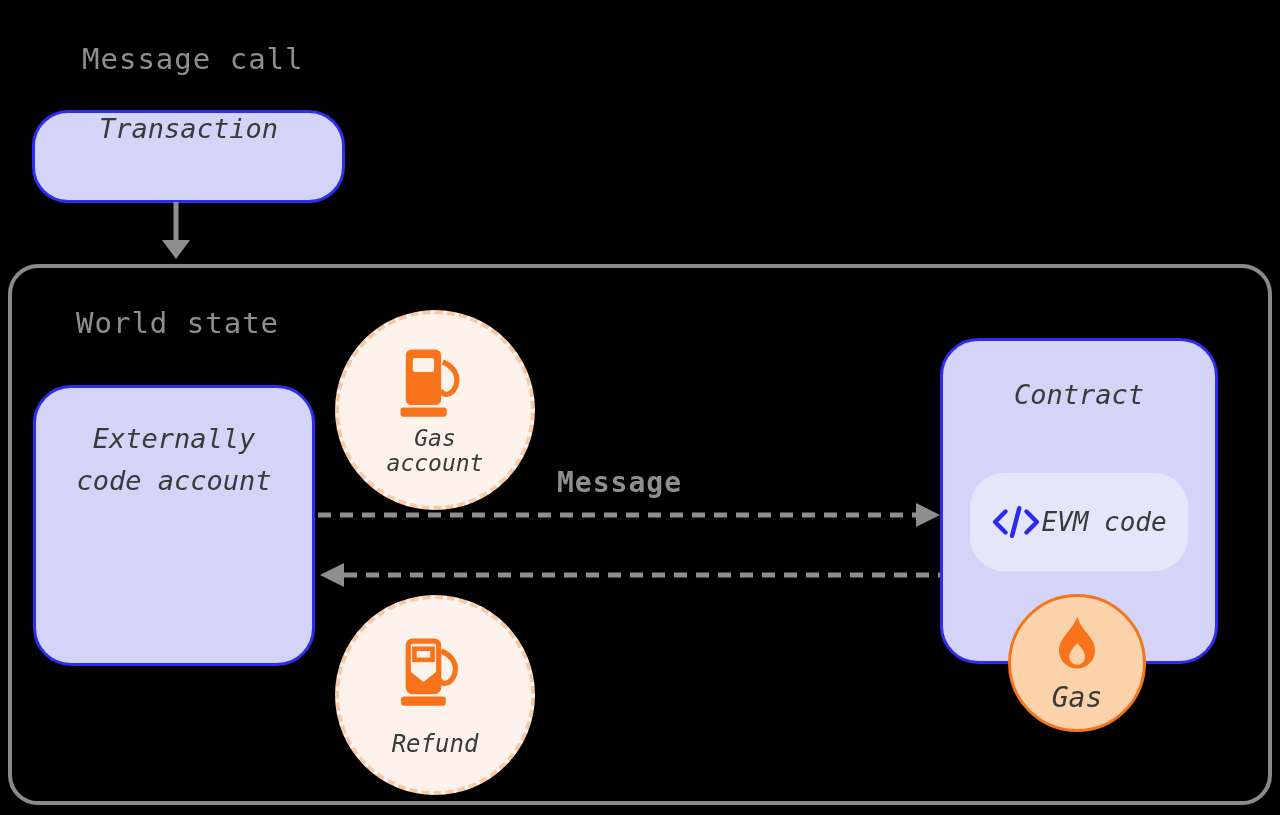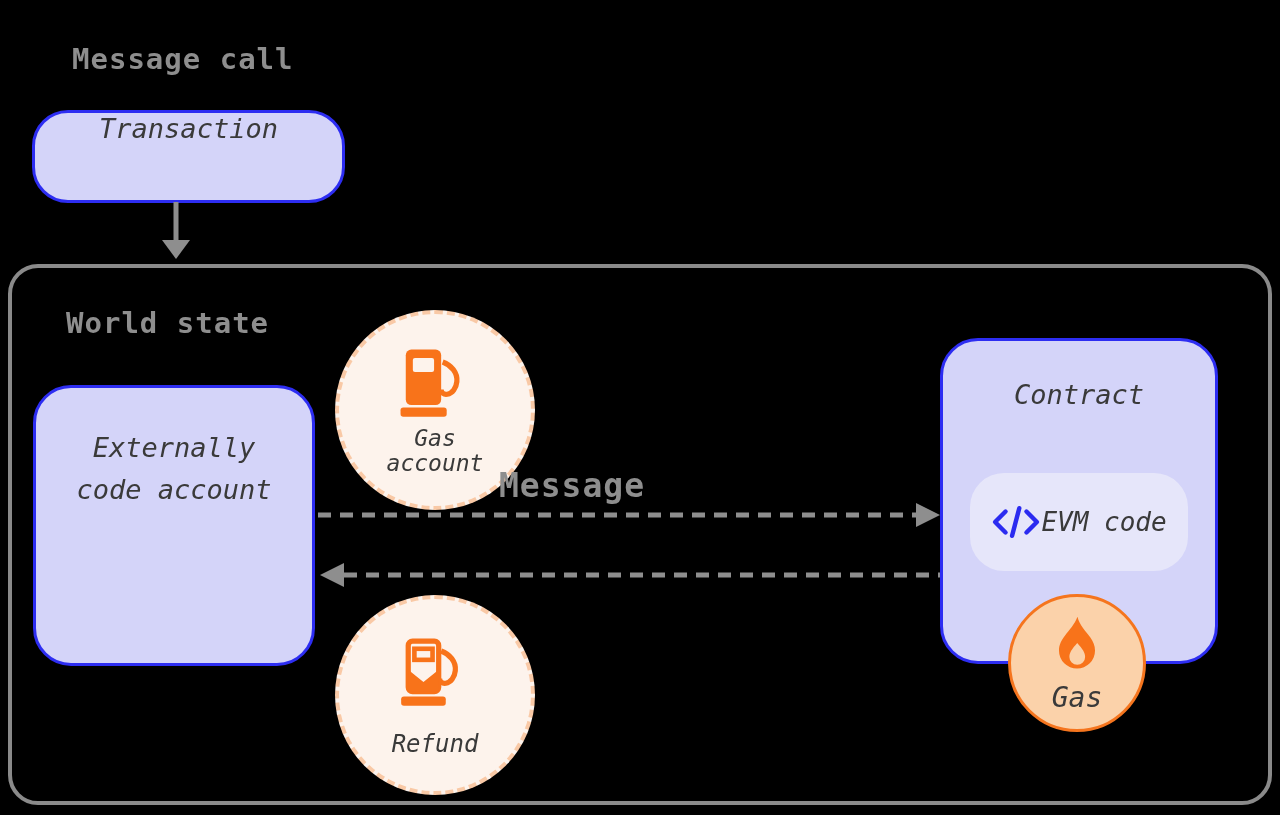--- a/index.html
+++ b/index.html
@@ -7,24 +7,25 @@
   body {
     background: var(--background, #000000);
     font-family: "DejaVu Sans Mono", monospace;
     position: relative;
     overflow: hidden;
   }
   .abs { position:absolute; }
 
   .heading {
     color: var(--gray-text, #8e8e8e);
-    font-weight: bold;
+    font-weight: normal;
     font-size: 29px;
     letter-spacing: 1px;
     white-space: nowrap;
+    margin-left: 10px;
   }
 
   .node {
     background: var(--lavender, #d4d4f9);
     border: 3px solid var(--blue-border, #2d2df2);
     color: var(--dark-text, #3a3a3a);
     font-style: italic;
     display: flex;
     flex-direction: column;
     align-items: center;
@@ -40,21 +41,21 @@
   .world {
     left: 8px; top: 264px; width: 1264px; height: 541px;
     border: 4px solid var(--world-border, #8a8a8a);
     border-radius: 30px;
   }
   .world-label { left: 66px; top: 306px; text-align: right; }
 
   .eoa {
     left: 33px; top: 385px; width: 282px; height: 281px;
     border-radius: 38px; font-size: 27px; line-height: 42px;
-    padding-top: 39px;
+    padding-top: 30px;
   }
 
   .contract {
     left: 940px; top: 338px; width: 278px; height: 326px;
     border-radius: 38px; font-size: 27px; line-height: 44px;
     justify-content: flex-start; padding-top: 32px;
   }
   .evm-pill {
     position: absolute;
     left: 27px; top: 132px; width: 218px; height: 98px;
@@ -85,23 +86,23 @@
     border-radius: 50%;
     display: flex; flex-direction: column;
     align-items: center; justify-content: center; gap: 2px;
     color: var(--dark-text, #3a3a3a);
     font-style: italic; font-size: 28px;
     z-index: 5;
   }
 
   .message-label {
     left: 462px; top: 466px; width: 220px;
-    text-align: center;
+    text-align: right;
     color: var(--gray-text, #8e8e8e);
-    font-weight: bold; font-size: 33px; letter-spacing: 1px;
+    font-weight: bold; font-size: 28px; letter-spacing: 1px;
   }
 
   .arrow-svg { display: block; }
   .arrow-stroke { stroke: var(--arrow-gray, #8e8e8e); }
   .arrow-fill { fill: var(--arrow-gray, #8e8e8e); }
 
   .orange-fill  { fill: var(--orange, #f8731a); }
   .orange-stroke { stroke: var(--orange, #f8731a); }
   .cream-window { fill: var(--cream-fill, #fdf3ec); }
   .peach-inner  { fill: var(--peach-fill, #fbd2aa); }

